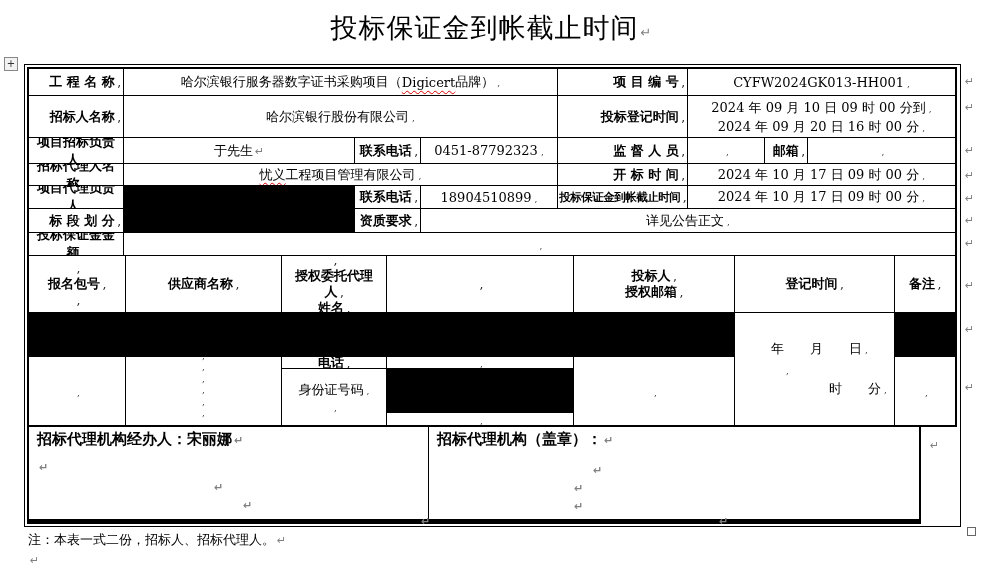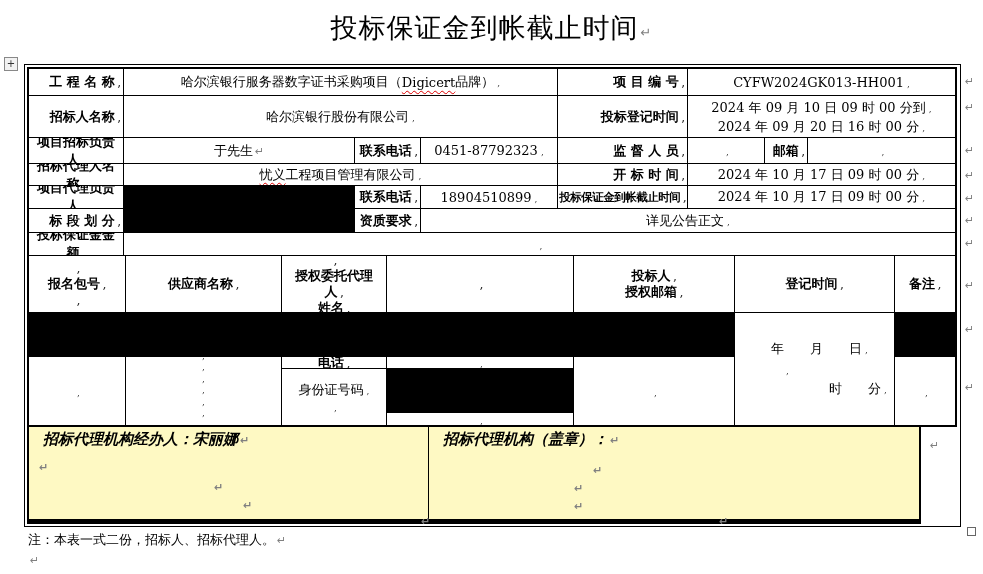--- a/index.html
+++ b/index.html
@@ -41,22 +41,22 @@
   .u  { border-bottom: 1px solid #000; }
 
   .mk-cell { font-size: 9px; color: #333; margin-left: 3px; line-height: 1; }
   .mk-pilcrow { font-size: 11px; color: #808080; margin-left: 2px;
                 font-family: "DejaVu Sans", "Liberation Sans", sans-serif; line-height: 1; }
   .stack { white-space: pre-line; font-size: 9px; color: #333; line-height: 11.5px; text-align: center; }
 
   .dtl { height: 20px; display: flex; align-items: center; width: 100%; }
   .dt1 { padding-left: 30px; } .dt2 { padding-left: 42px; } .dt3 { padding-left: 88px; }
 
-  .fcell { background: #fef9c3; position: relative; font-size: 15px; font-weight: 700; padding: 3px 14px;
-           font-family: "DejaVu Serif", "Liberation Serif", serif; font-style: italic; }
+  .fcell { background: #ffffff; position: relative; font-size: 15px; font-weight: 700; padding: 3px 8px;
+           font-family: "DejaVu Serif", "Liberation Serif", serif; }
   .fmk { position: absolute; }
 
   .note { position: absolute; left: 28px; top: 531px; font-size: 13px; }
   .lone-mark { position: absolute; left: 28px; top: 549px; }
   .marg { position: absolute; left: 963px; }
 
   .mhandle { position: absolute; left: 4px; top: 57px; width: 14px; height: 14px;
              border: 1px solid #888; background: #f2f2f2; display: flex; align-items: center;
              justify-content: center; font-size: 10px; color: #333; line-height: 1;
              font-family: "DejaVu Sans", sans-serif; }

